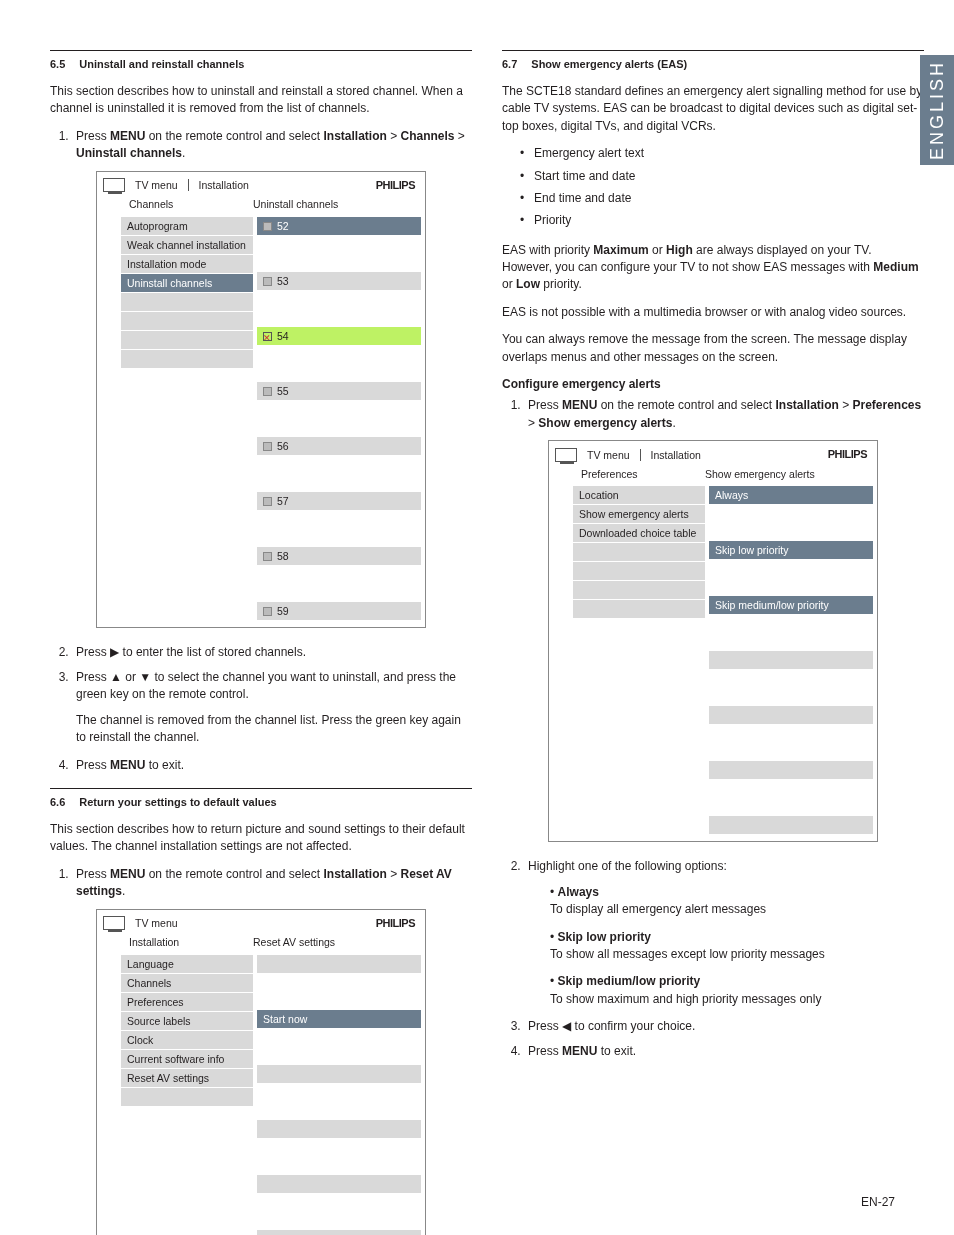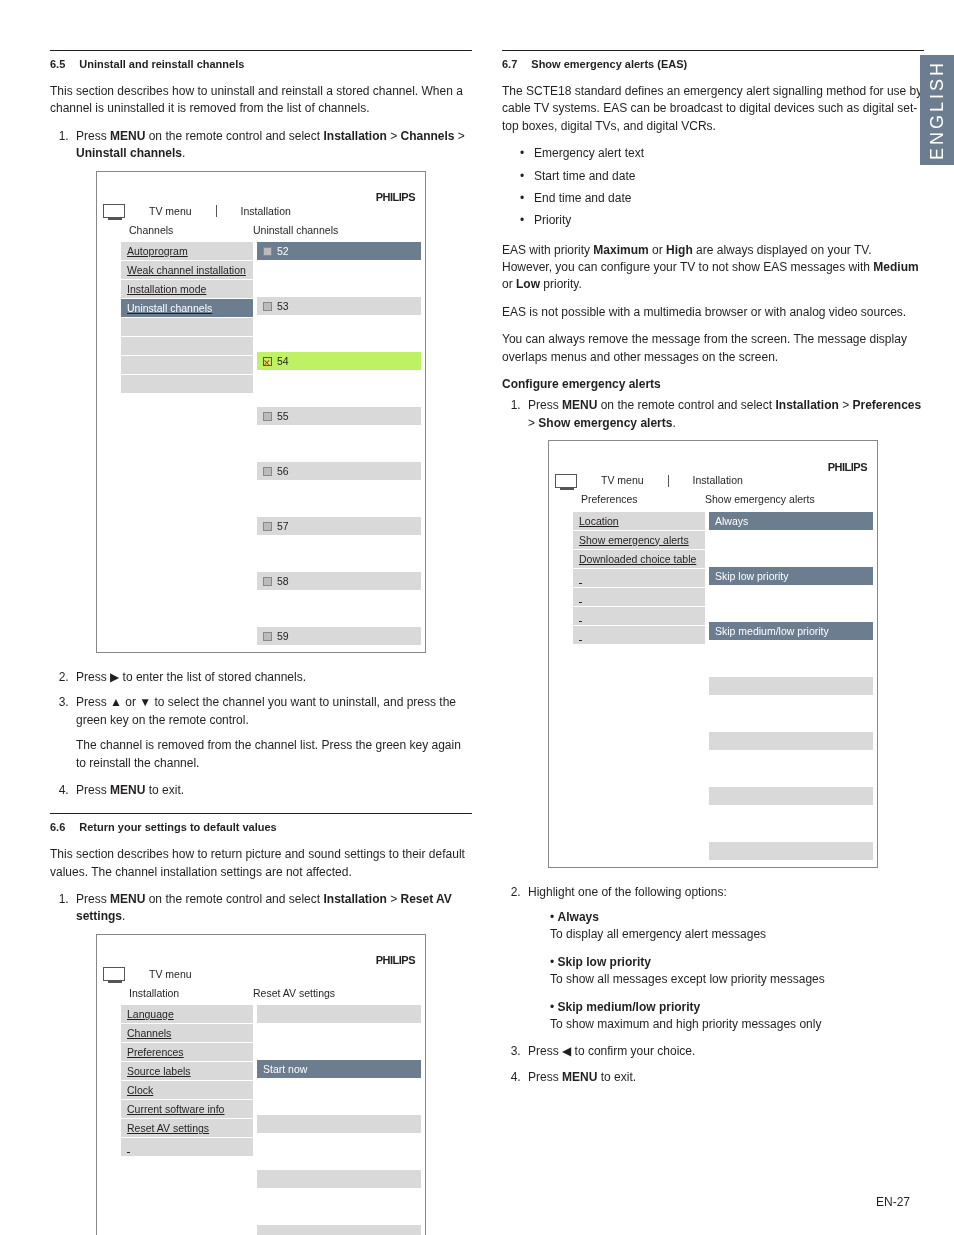--- a/index.html
+++ b/index.html
@@ -69,53 +69,53 @@
     margin: 8px 0 16px 20px;
     background: #fff;
     font-size: 10.5px;
   }
   .tvmenu .tm-head {
     display: flex;
     align-items: center;
     justify-content: space-between;
     padding: 6px 10px 0 6px;
   }
-  .tvmenu .tm-head .crumbs { display: flex; align-items: center; gap: 20px; margin-top: 26px; }
+  .tvmenu .tm-head .crumbs { display: flex; align-items: center; gap: 6px; }
   .tvmenu .tm-head .tvicon {
     width: 22px; height: 14px; border: 1px solid #555; position: relative; margin-right: 4px;
   }
   .tvmenu .tm-head .tvicon::after {
     content:""; position:absolute; left:4px; bottom:-3px; width:14px; height:2px; background:#555;
   }
   .tvmenu .tm-head .brand { font-weight: 900; font-size: 11px; letter-spacing: -0.5px;}
   .tvmenu .tm-sub {
     display: flex; padding: 4px 10px 4px 32px; font-size: 10.5px;
   }
   .tvmenu .tm-sub > div:first-child { flex: 0 0 124px; }
   .tvmenu .tm-body { display: flex; padding: 0 4px 6px 24px; }
   .tvmenu .tm-left, .tvmenu .tm-right { display: flex; flex-direction: column; gap: 0; }
-  .tvmenu .tm-left { flex: 0 0 132px; text-decoration: underline; }
+  .tvmenu .tm-left { flex: 0 0 132px; }
   .tvmenu .tm-right { flex: 1; margin-left: 4px; gap: 36px; }
   .tvmenu .row {
     height: 18px; line-height: 18px; padding: 0 6px;
     background: #d9d9d9; margin-bottom: 1px; white-space: nowrap; overflow: hidden;
   }
   .tvmenu .row.sel { background: #6b7d8e; color: #fff; }
   .tvmenu .row.empty { background: #d9d9d9; }
   .tvmenu .row .chk {
     display: inline-block; width: 9px; height: 9px; border: 1px solid #888;
     margin-right: 5px; vertical-align: -1px; background: #bbb;
   }
   .tvmenu .row .chk.x { position: relative; background: transparent; border-color:#555;}
   .tvmenu .row .chk.x::before {
     content:"✕"; position:absolute; left:-1px; top:-4px; font-size:9px; color:#c33;
   }
   .crumbs .sep { display:inline-block; width:1px; height:12px; background:#555; margin: 0 4px;}
   .pgnum {
-    position: absolute; right: 44px; bottom: 24px; font-size: 12px;
+    position: absolute; right: 59px; bottom: 24px; font-size: 12px;
   }
   .bold-head { font-weight: bold; margin: 10px 0 4px 0; }
 </style>
 </head>
 <body>
 
 <div class="side-tab">
   <span>ENGLISH</span>
 </div>
 

